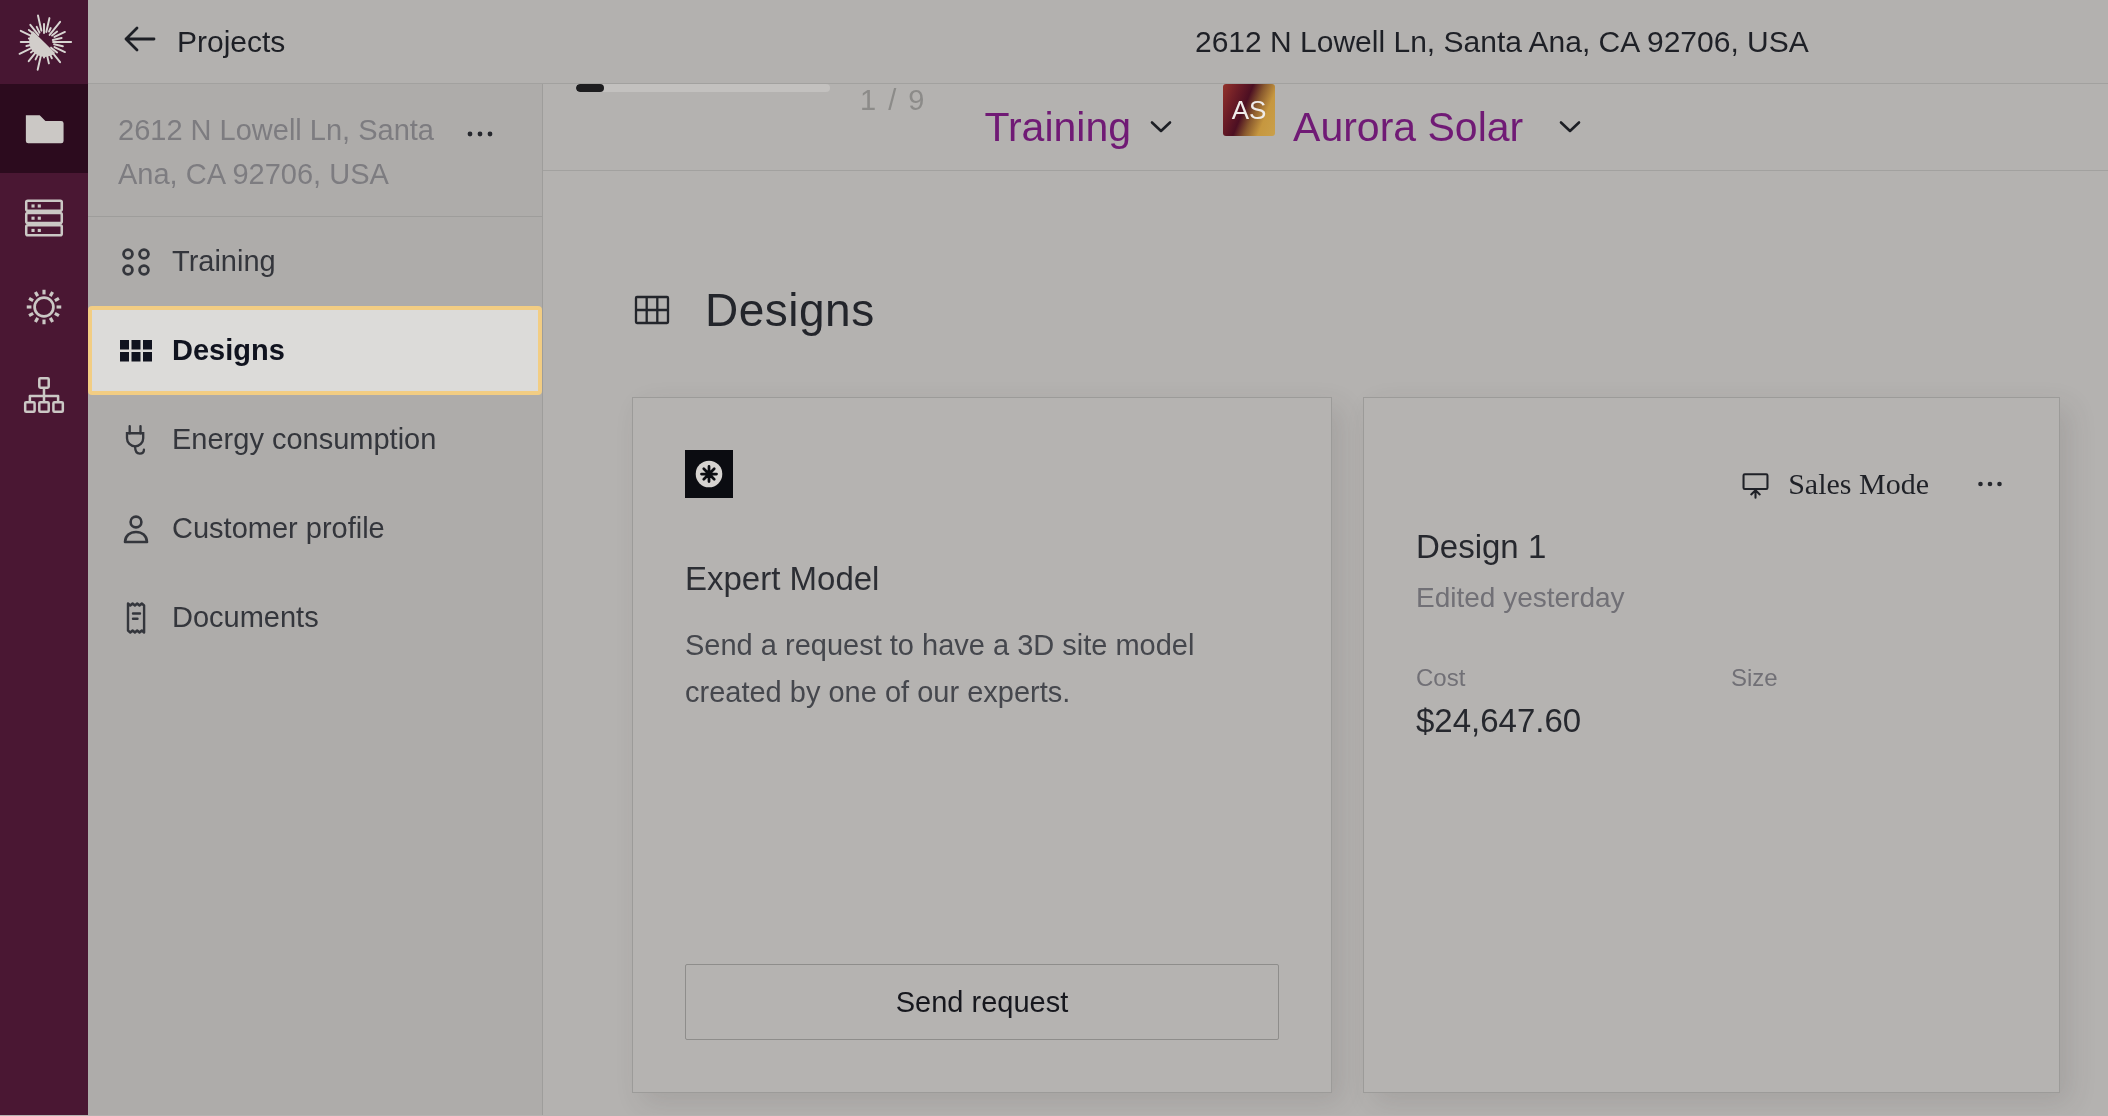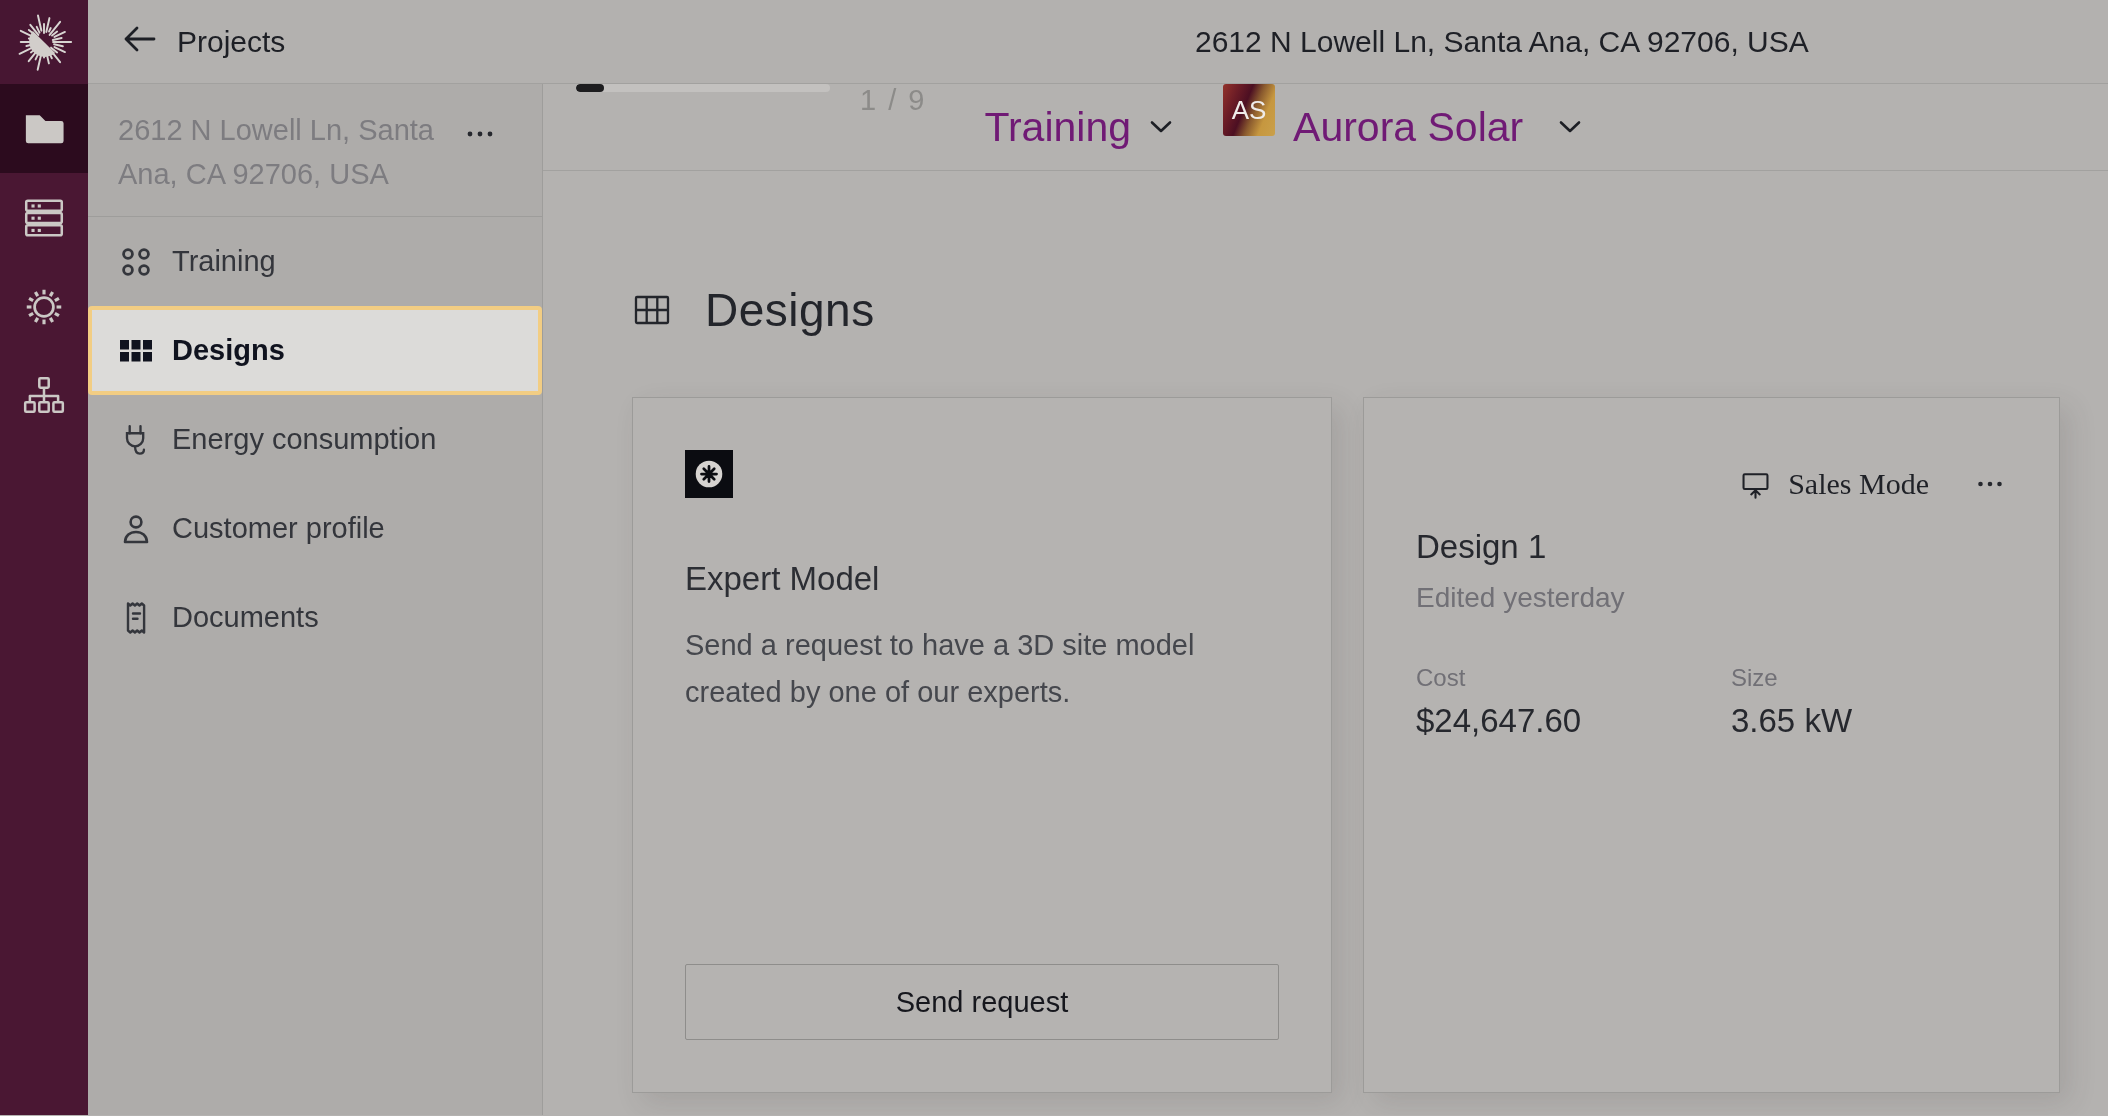--- a/index.html
+++ b/index.html
@@ -340,21 +340,20 @@
             <div class="design-title">Design 1</div>
             <div class="design-edited">Edited yesterday</div>
 
             <div class="stats">
               <div class="stat">
                 <div class="stat-label">Cost</div>
                 <div class="stat-value">$24,647.60</div>
               </div>
               <div class="stat">
                 <div class="stat-label">Size</div>
-                <div class="stat-value">3.65 kW</div>
               </div>
             </div>
           </div>
 
         </div>
       </div>
     </div>
   </div>
 </div>
 

